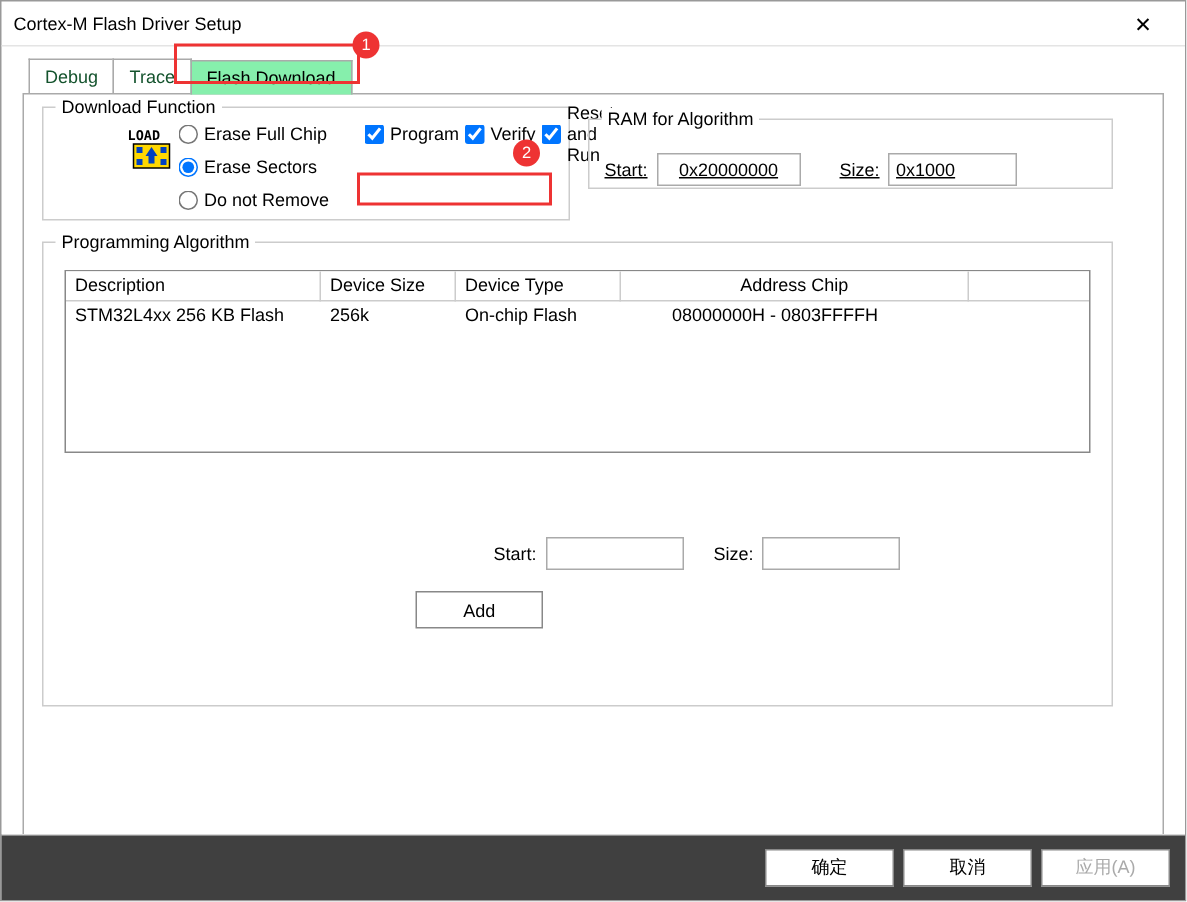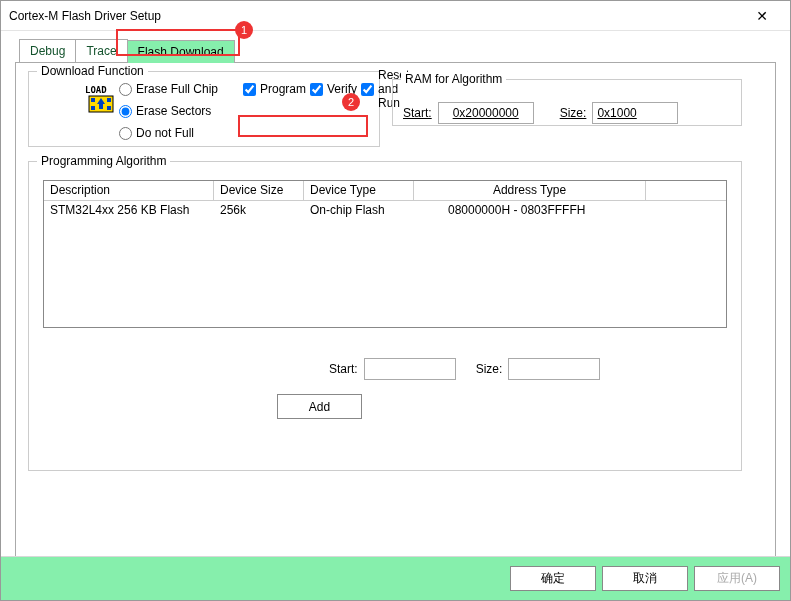--- a/index.html
+++ b/index.html
@@ -168,21 +168,21 @@
     top: 98px;
     width: 714px;
     height: 310px;
   }
   .algo-table {
     position: absolute;
     left: 14px;
     top: 18px;
     right: 14px;
     border: 1px solid #888;
-    height: 148px;
+    height: 122px;
     background: #fff;
   }
   .algo-table .thead {
     display: flex;
     height: 20px;
     background: #fff;
   }
   .algo-table .th {
     border-right: 1px solid #ccc;
     border-bottom: 1px solid #ccc;
@@ -244,21 +244,21 @@
   .bottom-bar {
     position: absolute;
     bottom: 0; left:0; right:0;
     height: 44px;
     border-top: 1px solid #d8d8d8;
     display: flex;
     align-items: center;
     justify-content: flex-end;
     gap: 6px;
     padding-right: 10px;
-    background: #86efac;
+    background: #404040;
   }
   .bottom-bar .btn { min-width: 86px; }
 </style>
 </head>
 <body>
 
 <div class="window">
 
   <div class="titlebar">
     <span class="title">Cortex-M Flash Driver Setup</span>
@@ -309,21 +309,21 @@
           <label class="radio-item">
             <input type="radio" name="erase" style="">
             <span>Erase Full Chip</span>
           </label>
           <label class="radio-item">
             <input type="radio" name="erase" checked="" style="">
             <span>Erase Sectors</span>
           </label>
           <label class="radio-item">
             <input type="radio" name="erase" style="">
-            <span>Do not Full</span>
+            <span>Do not Remove</span>
           </label>
         </div>
 
         <div class="checks">
           <label class="check-item">
             <input type="checkbox" checked="" style="">
             <span>Program</span>
           </label>
           <label class="check-item">
             <input type="checkbox" checked="" style="">
@@ -353,21 +353,21 @@
       </div>
 
       <div class="fieldset fs-prog">
         <div class="legend">Programming Algorithm</div>
 
         <div class="algo-table">
           <div class="thead">
             <div class="th col-desc">Description</div>
             <div class="th col-size-h">Device Size</div>
             <div class="th col-type">Device Type</div>
-            <div class="th col-range">Address Type</div>
+            <div class="th col-range">Address Chip</div>
             <div class="th col-last"></div>
           </div>
           <div class="trow">
             <div class="td col-desc">STM32L4xx 256 KB Flash</div>
             <div class="td col-size">256k</div>
             <div class="td col-type">On-chip Flash</div>
             <div class="td col-range-td">08000000H - 0803FFFFH</div>
             <div class="td col-last"></div>
           </div>
         </div>

